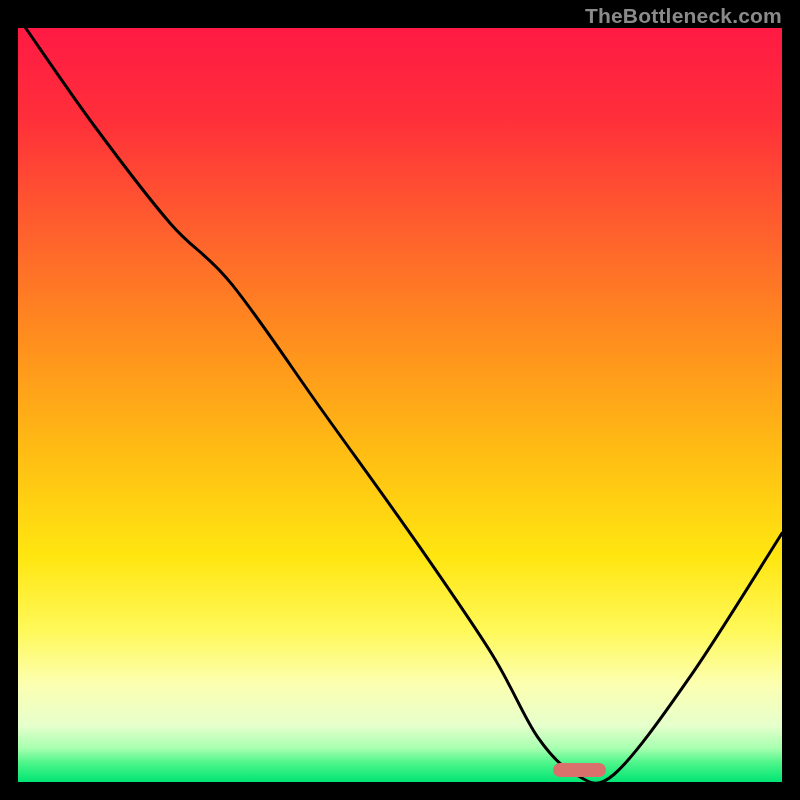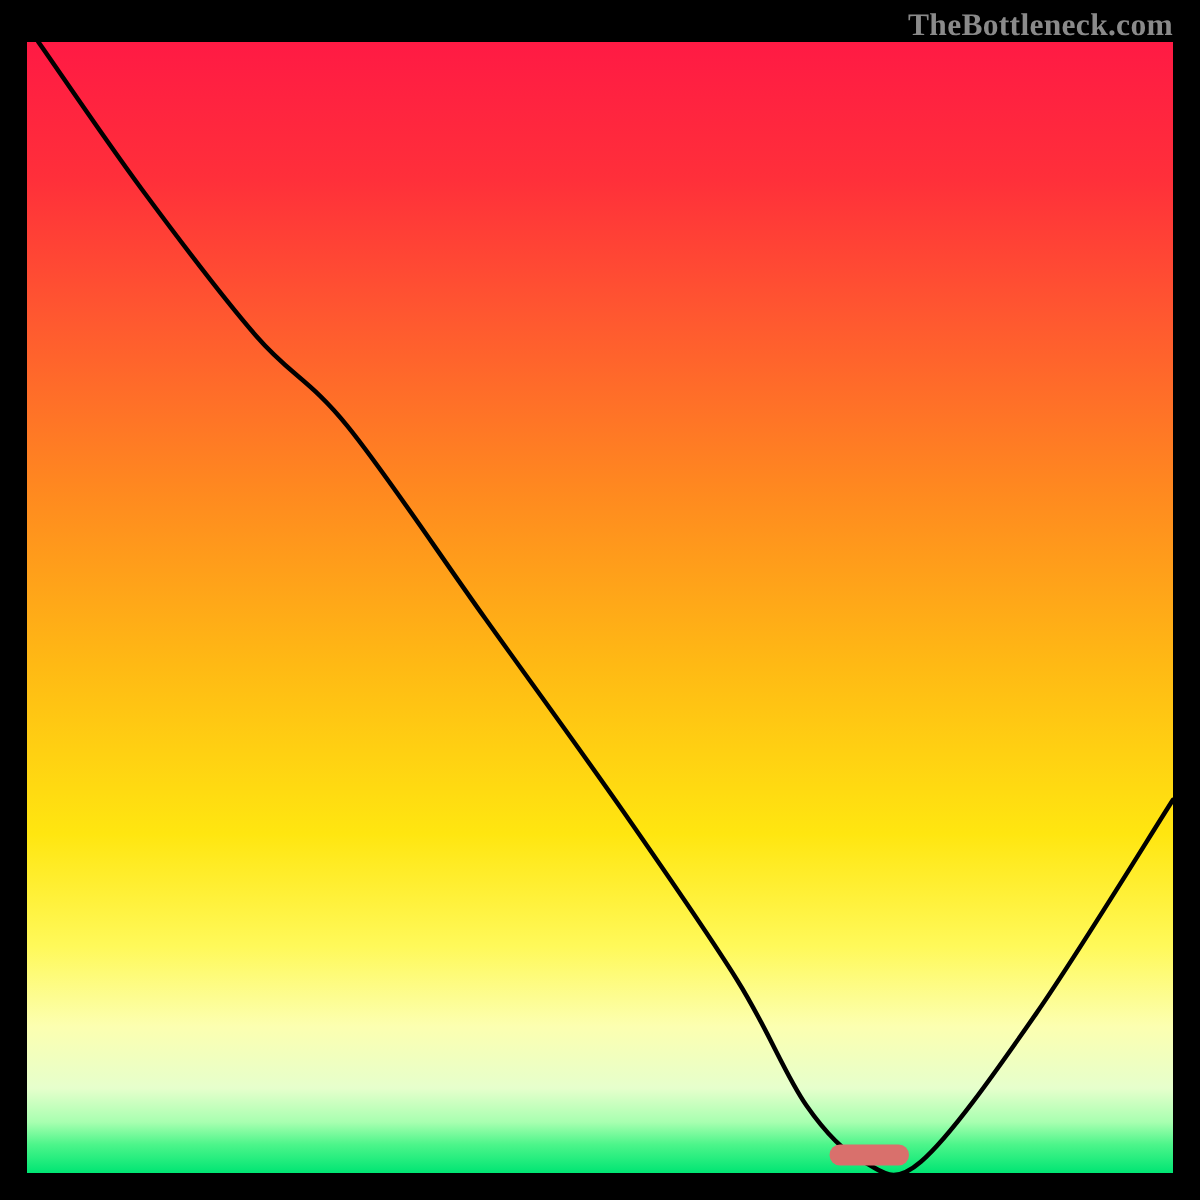--- a/index.html
+++ b/index.html
@@ -22,21 +22,21 @@
     position: absolute;
     left: 0;
     top: 0;
     width: 764px;
     height: 754px;
   }
   .watermark {
     position: absolute;
     top: 4px;
     right: 18px;
-    font-family: Liberation Serif, serif;
+    font-family: Liberation Sans, sans-serif;
     font-size: 21px;
     font-weight: 600;
     color: #8a8a8a;
     letter-spacing: 0.2px;
   }
   .marker {
     position: absolute;
     border-radius: 999px;
   }
 </style>

